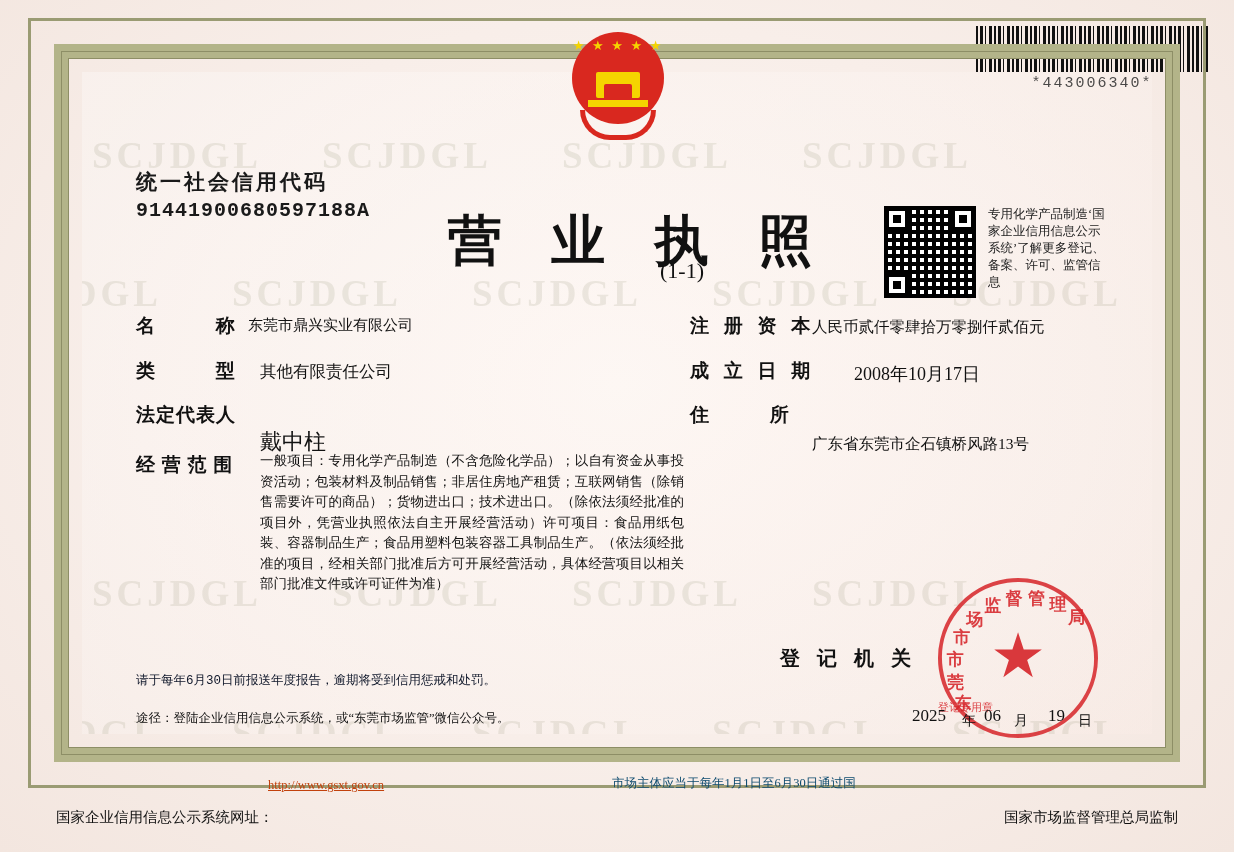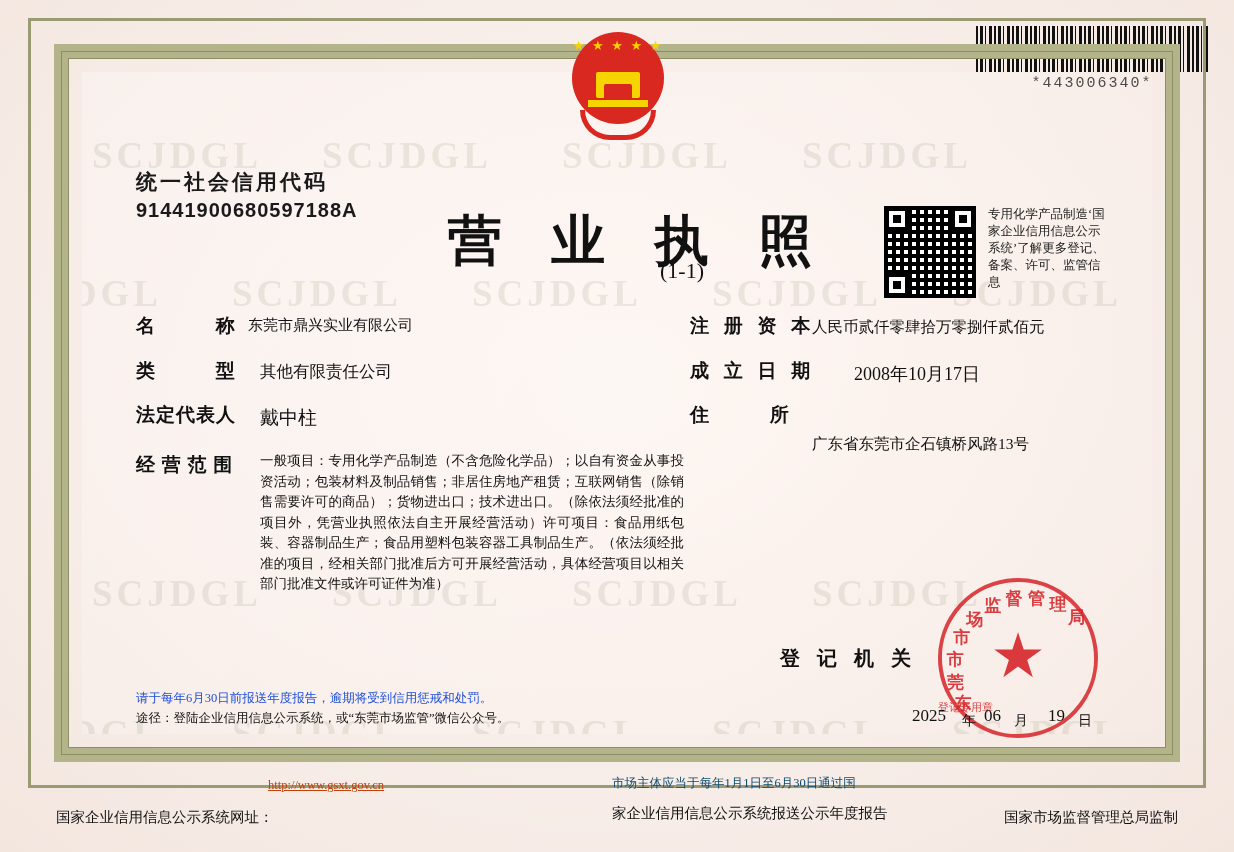--- a/index.html
+++ b/index.html
@@ -183,21 +183,21 @@
     left: 136px; top: 168px;
     font-family: "Liberation Serif", serif;
     font-size: 21px;
     font-weight: bold;
     letter-spacing: 3px;
     color: #1a1a1a;
   }
   .credit-code {
     position: absolute;
     left: 136px; top: 199px;
-    font-family: Liberation Sans, sans-serif;
+    font-family: Liberation Mono, monospace;
     font-size: 20px;
     font-weight: bold;
     letter-spacing: 1px;
     color: #1a1a1a;
   }
 
   .main-title {
     position: absolute;
     left: 420px; top: 205px;
     width: 420px;
@@ -282,21 +282,21 @@
     color: #111;
     white-space: nowrap;
   }
 
   
   .l-name-label   { left: 136px; top: 313px; letter-spacing: 28px; }
   .l-name-value   { left: 248px; top: 316px; font-size: 15px; }
   .l-type-label   { left: 136px; top: 358px; letter-spacing: 28px; }
   .l-type-value   { left: 260px; top: 361px; font-size: 16.5px; }
   .l-rep-label    { left: 136px; top: 402px; letter-spacing: 1px; }
-  .l-rep-value    { left: 260px; top: 405px; font-size: 19px; }
+  .l-rep-value    { left: 260px; top: 427px; font-size: 22px; }
   .l-scope-label  { left: 136px; top: 452px; letter-spacing: 1px; }
   .l-scope-value  {
     left: 260px; top: 451px;
     width: 424px;
     white-space: normal;
     font-size: 13.5px;
     line-height: 20.5px;
     text-align: justify;
     color: #111;
   }
@@ -384,24 +384,24 @@
   .issue-line .y { position: absolute; left: 12px; top: 0; }
   .issue-line .ych { position: absolute; left: 62px; top: 6px; font-size: 14px;}
   .issue-line .m { position: absolute; left: 84px; top: 0; }
   .issue-line .mch { position: absolute; left: 114px; top: 6px; font-size: 14px;}
   .issue-line .d { position: absolute; left: 148px; top: 0; }
   .issue-line .dch { position: absolute; left: 178px; top: 6px; font-size: 14px;}
 
   
   .note1 {
     position: absolute;
-    left: 136px; top: 690px;
-    font-family: Liberation Serif, serif;
+    left: 136px; top: 672px;
+    font-family: Liberation Mono, monospace;
     font-size: 12.5px;
-    color: #1d4ed8;
+    color: #0f172a;
   }
   .note2 {
     position: absolute;
     left: 136px; top: 710px;
     font-family: "Liberation Serif", serif;
     font-size: 12.5px;
     color: #111;
   }
 
   .site-url {
@@ -556,16 +556,15 @@
     <span class="d">19</span>
     <span class="dch">日</span>
   </div>
 
   <div class="note1">请于每年6月30日前报送年度报告，逾期将受到信用惩戒和处罚。</div>
   <div class="note2">途径：登陆企业信用信息公示系统，或“东莞市场监管”微信公众号。</div>
   <div class="site-url">http://www.gsxt.gov.cn</div>
   <div class="mid-note-a">市场主体应当于每年1月1日至6月30日通过国</div>
 
   <div class="bottom-left">国家企业信用信息公示系统网址：</div>
-  <div class="bottom-center">家企业信用信息公示系统报送公示年度报告</div>
   <div class="bottom-right">国家市场监督管理总局监制</div>
 
 </div>
 
 </body></html>

